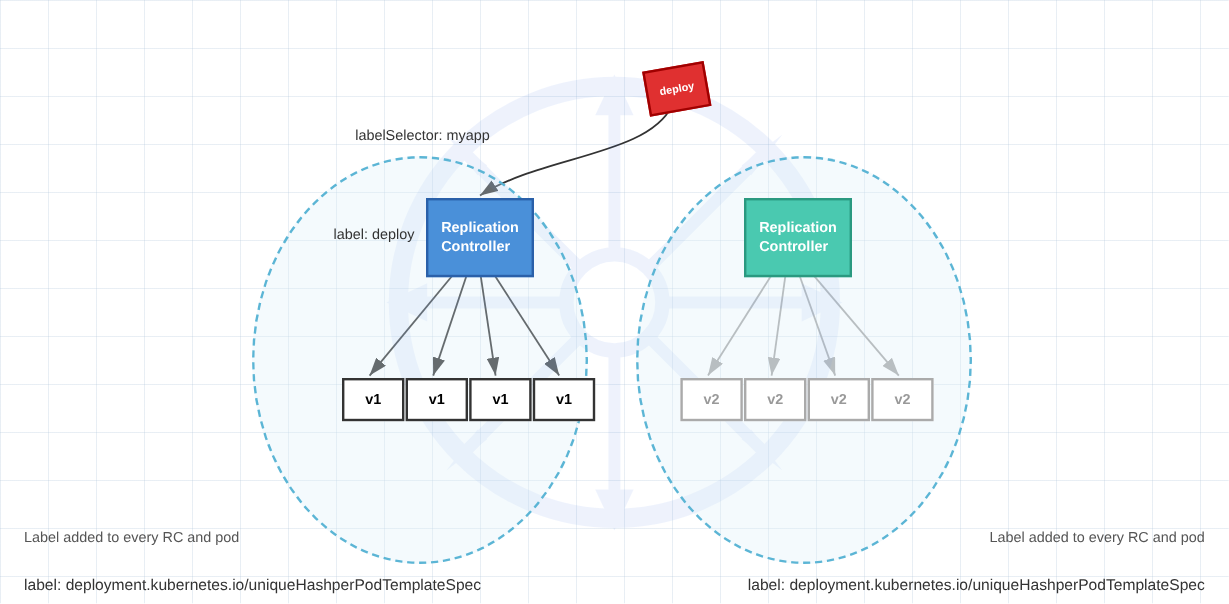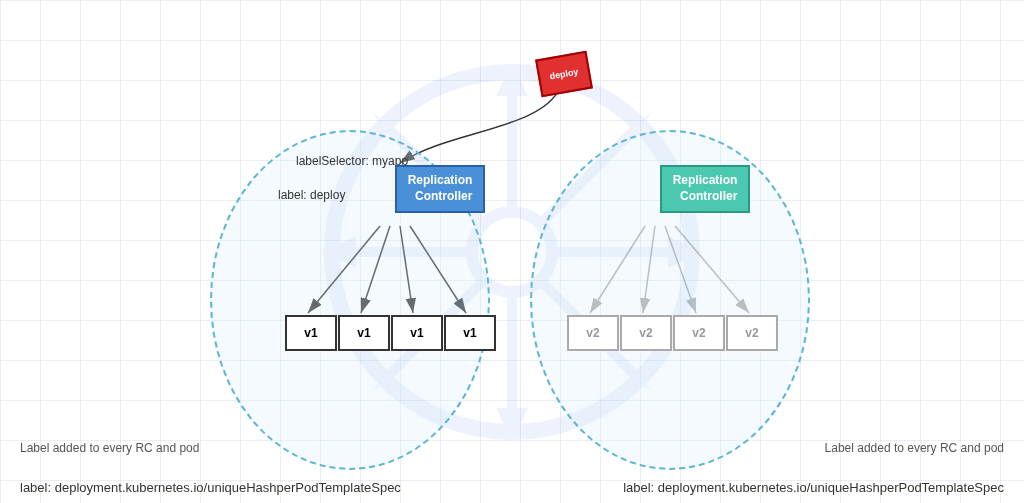--- a/index.html
+++ b/index.html
@@ -54,30 +54,29 @@
       width: 280px;
       height: 340px;
       left: 530px;
       top: 130px;
     }
 
     
     .rc-box {
       position: absolute;
       width: 90px;
-      height: 48px;
+      height: 66px;
       border: 2px solid #333;
       display: flex;
       align-items: center;
       justify-content: center;
-      text-align: right;
+      text-align: left;
       font-size: 12px;
       font-weight: bold;
       line-height: 1.3;
-      margin-left: 40px;
     }
 
     .rc-box-blue {
       background: #4a90d9;
       color: white;
       border-color: #2a60a9;
     }
 
     .rc-box-teal {
       background: #4ac9b0;
@@ -124,21 +123,20 @@
     
     .label-text {
       position: absolute;
       font-size: 12px;
       color: #333;
     }
 
     .label-selector {
       left: 296px;
       top: 106px;
-      margin-top: 48px;
     }
 
     .label-myapp {
       left: 278px;
       top: 188px;
     }
 
     
     .bottom-label-left {
       position: absolute;

